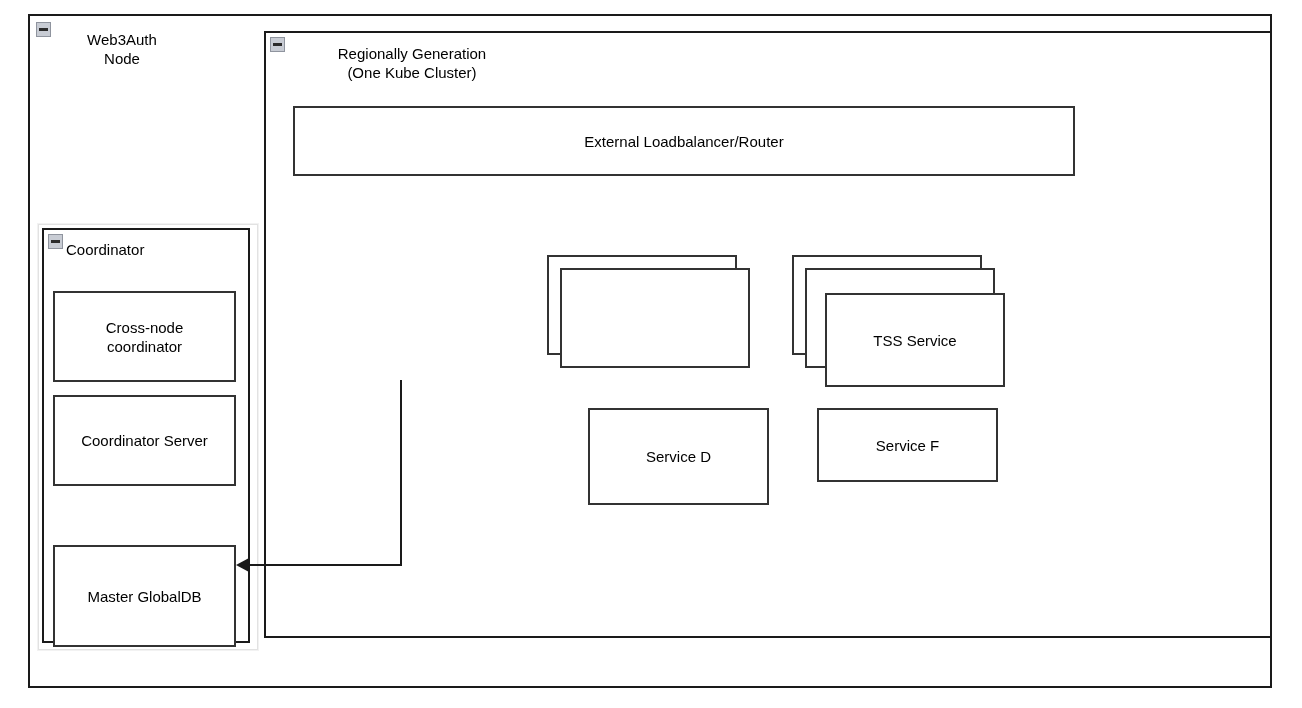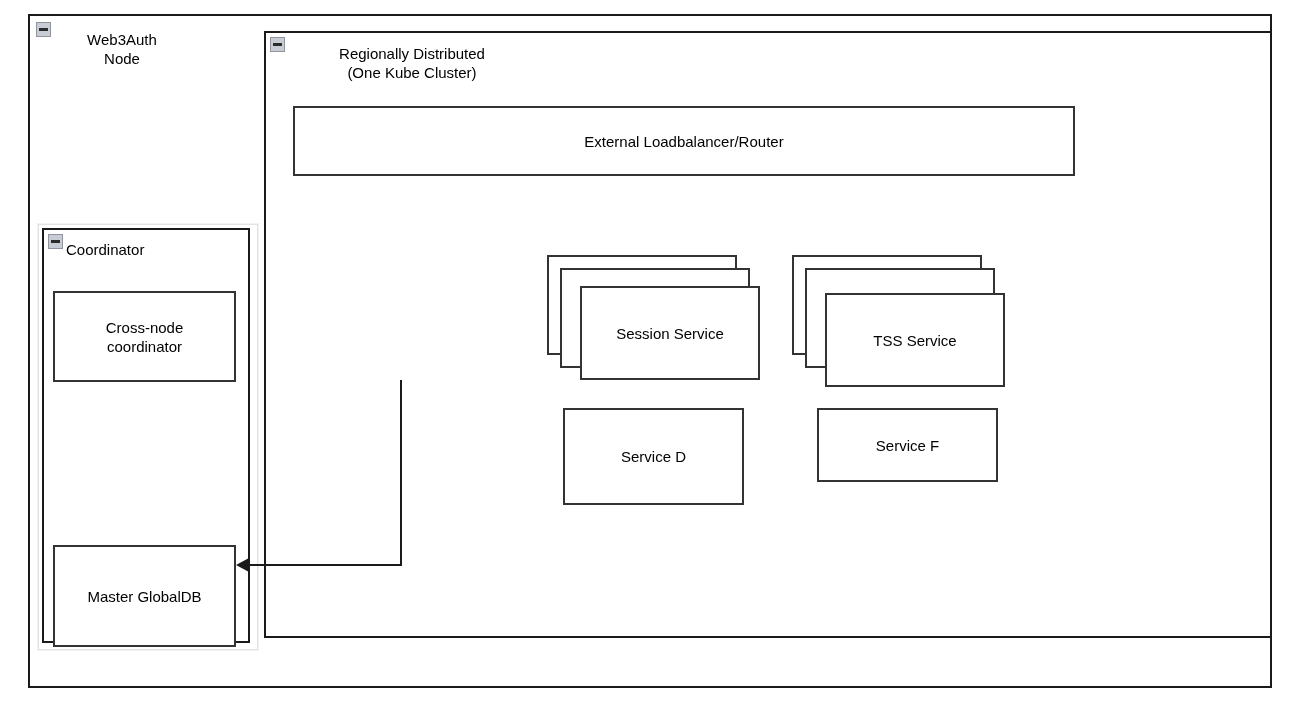--- a/index.html
+++ b/index.html
@@ -130,21 +130,21 @@
 
   <div class="container-title" style="left:56px; top:30px; width:132px;">Web3Auth
 Node</div>
 
   <div class="box container-box" style="left:264px; top:31px; width:1008px; height:607px;"></div>
 
   <div class="collapse-icon" style="left:270px; top:37px;">
     <span class="bar"></span>
   </div>
 
-  <div class="container-title" style="left:292px; top:44px; width:240px;">Regionally Distributed
+  <div class="container-title" style="left:292px; top:44px; width:240px;">Regionally Generation
 (One Kube Cluster)</div>
 
   <div class="box leaf-box" style="left:293px; top:106px; width:782px; height:70px;">
     <span class="leaf-label">External Loadbalancer/Router</span>
   </div>
 
   <div class="coordinator-frame" style="left:38px; top:224px; width:220px; height:426px;"></div>
 
   <div class="box container-box" style="left:42px; top:228px; width:208px; height:415px;"></div>
 
@@ -152,43 +152,43 @@
     <span class="bar"></span>
   </div>
 
   <div class="container-title" style="left:66px; top:240px; width:160px; text-align:left;">Coordinator</div>
 
   <div class="box leaf-box" style="left:53px; top:291px; width:183px; height:91px;">
     <span class="leaf-label">Cross-node
 coordinator</span>
   </div>
 
+  <div class="box leaf-box" style="left:53px; top:395px; width:183px; height:91px;">
+    <span class="leaf-label">Coordinator Server</span>
+  </div>
 
   <div class="box leaf-box" style="left:53px; top:545px; width:183px; height:102px;">
     <span class="leaf-label">Master GlobalDB</span>
   </div>
 
 
   <div class="stack" style="left:547px; top:255px; width:215px; height:125px;">
     <div class="layer" style="left:0px; top:0px; width:190px; height:100px;"></div>
     <div class="layer" style="left:13px; top:13px; width:190px; height:100px;"></div>
-    <div class="layer front" style="left:33px; top:31px; width:180px; height:94px;">
-      <span class="leaf-label">Session Service</span>
-    </div>
   </div>
 
   <div class="stack" style="left:792px; top:255px; width:215px; height:125px;">
     <div class="layer" style="left:0px; top:0px; width:190px; height:100px;"></div>
     <div class="layer" style="left:13px; top:13px; width:190px; height:100px;"></div>
     <div class="layer front" style="left:33px; top:31px; width:180px; height:94px;margin-top:7px;">
       <span class="leaf-label">TSS Service</span>
     </div>
   </div>
 
-  <div class="box leaf-box" style="left:563px; top:408px; width:181px; height:97px;">
+  <div class="box leaf-box" style="left:588px; top:408px; width:181px; height:97px;">
     <span class="leaf-label">Service D</span>
   </div>
 
   <div class="box leaf-box" style="left:817px; top:408px; width:181px; height:74px;">
     <span class="leaf-label">Service F</span>
   </div>
 
   <div class="conn-line conn-v" style="left:400px; top:380px; height:186px;"></div>
   <div class="conn-line conn-h" style="left:248px; top:564px; width:154px;"></div>
   <div class="arrow-head" style="left:236px; top:558px;"></div>

